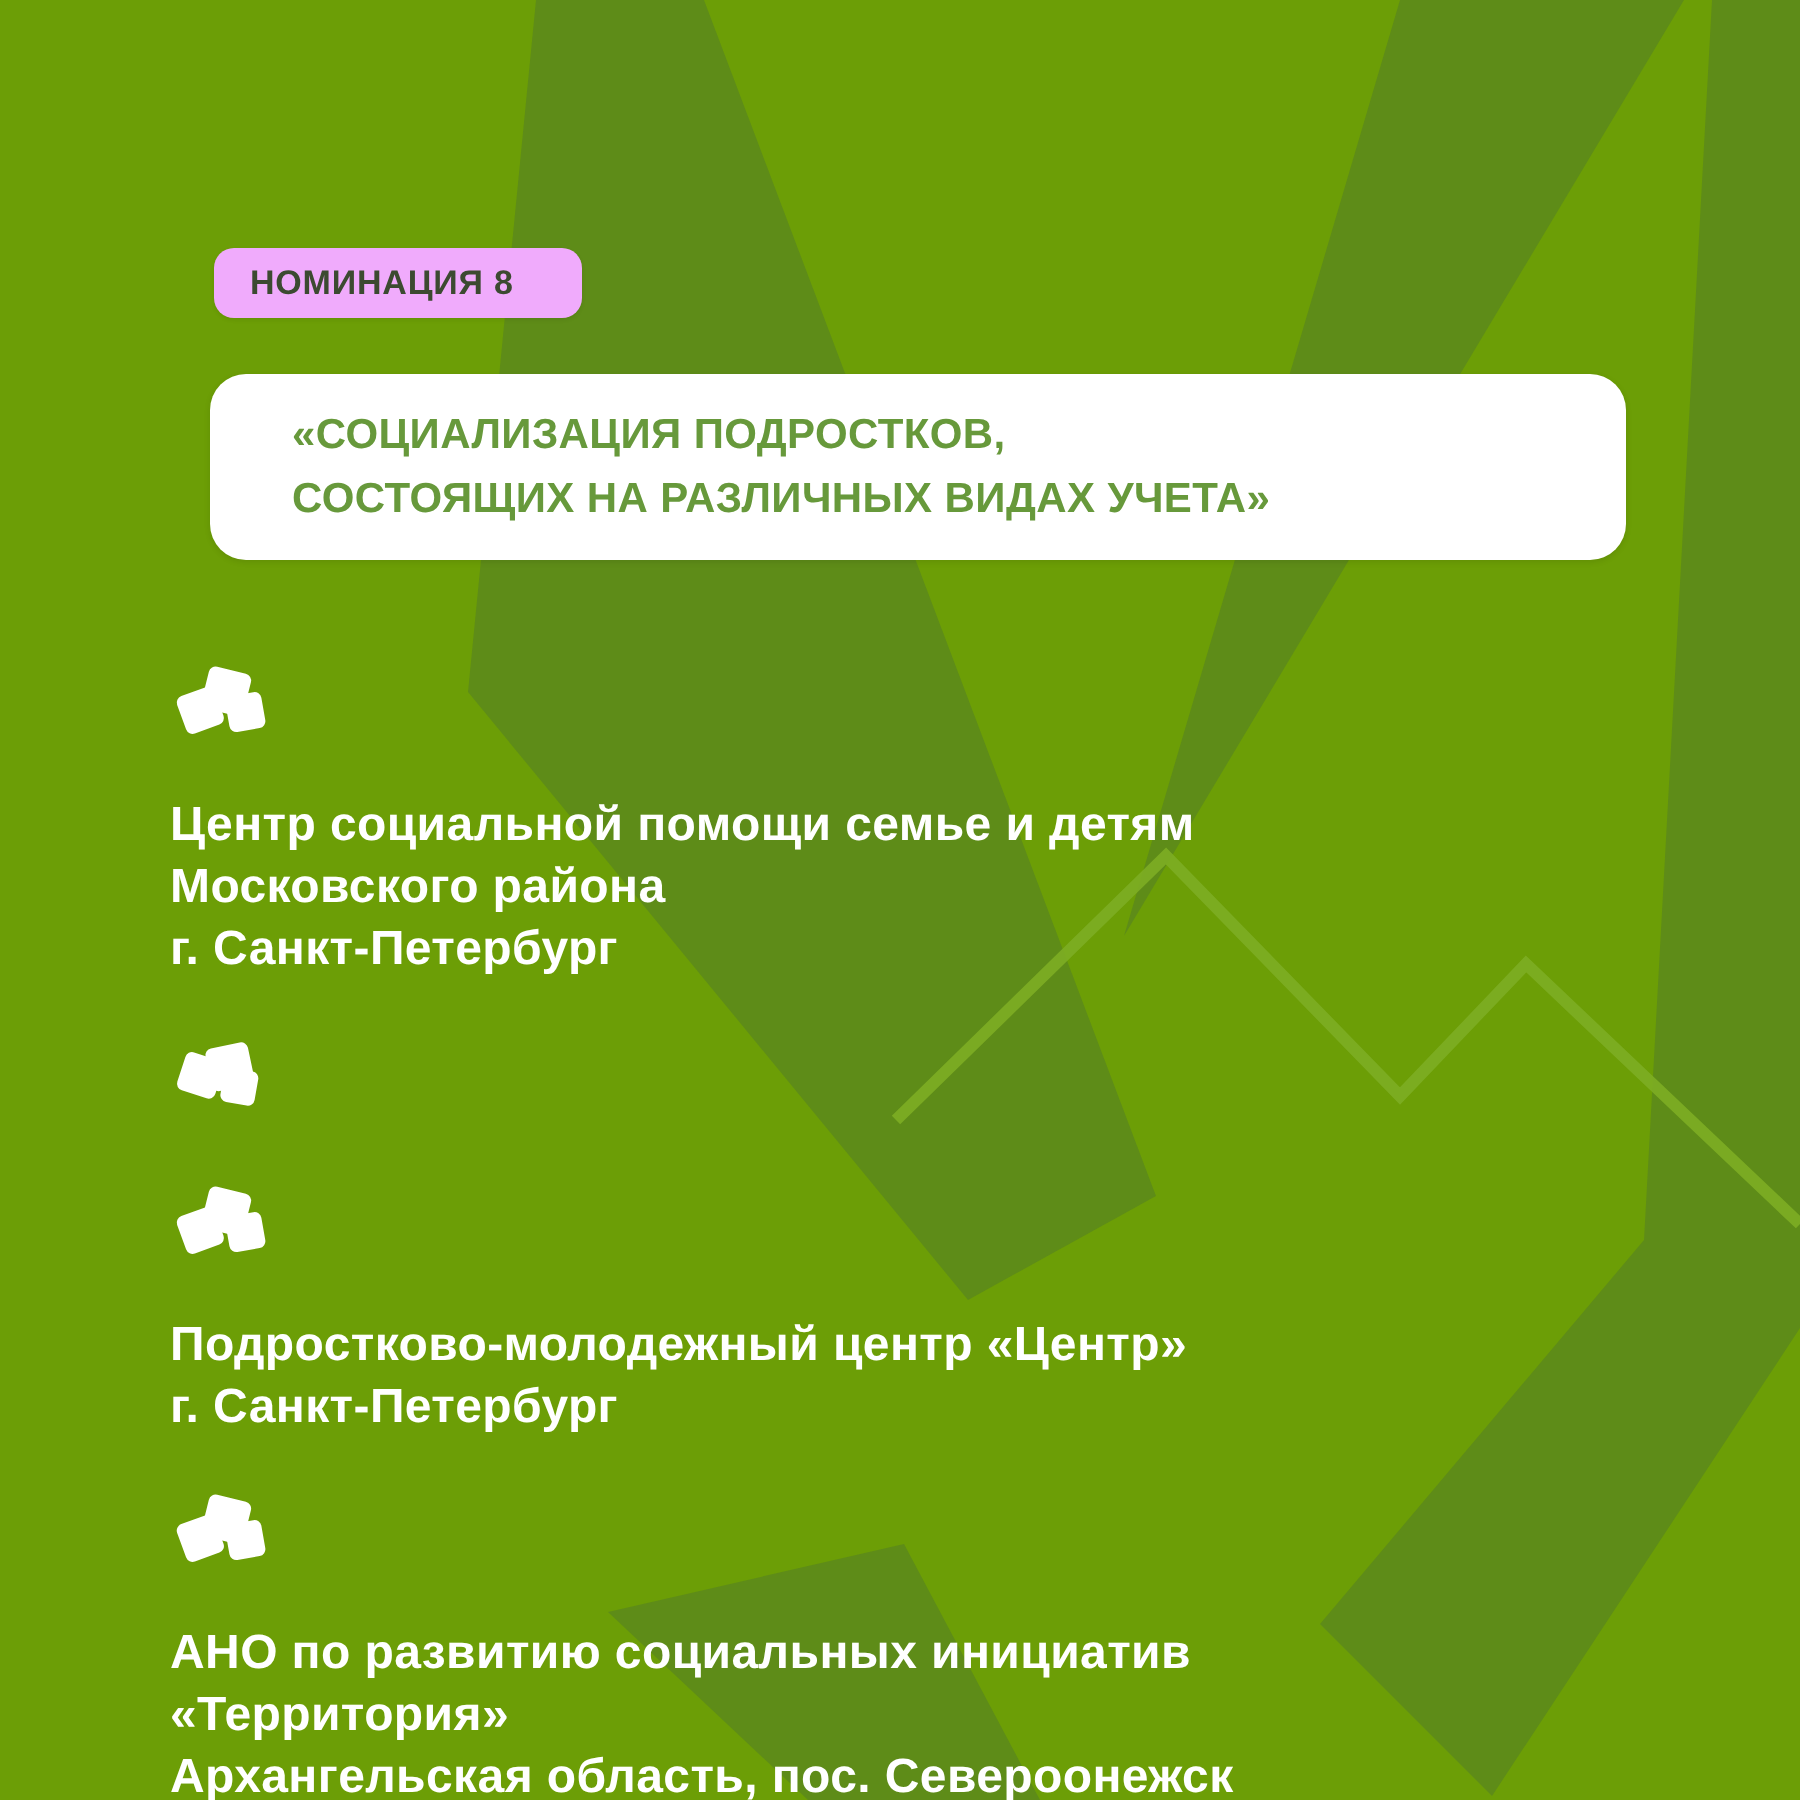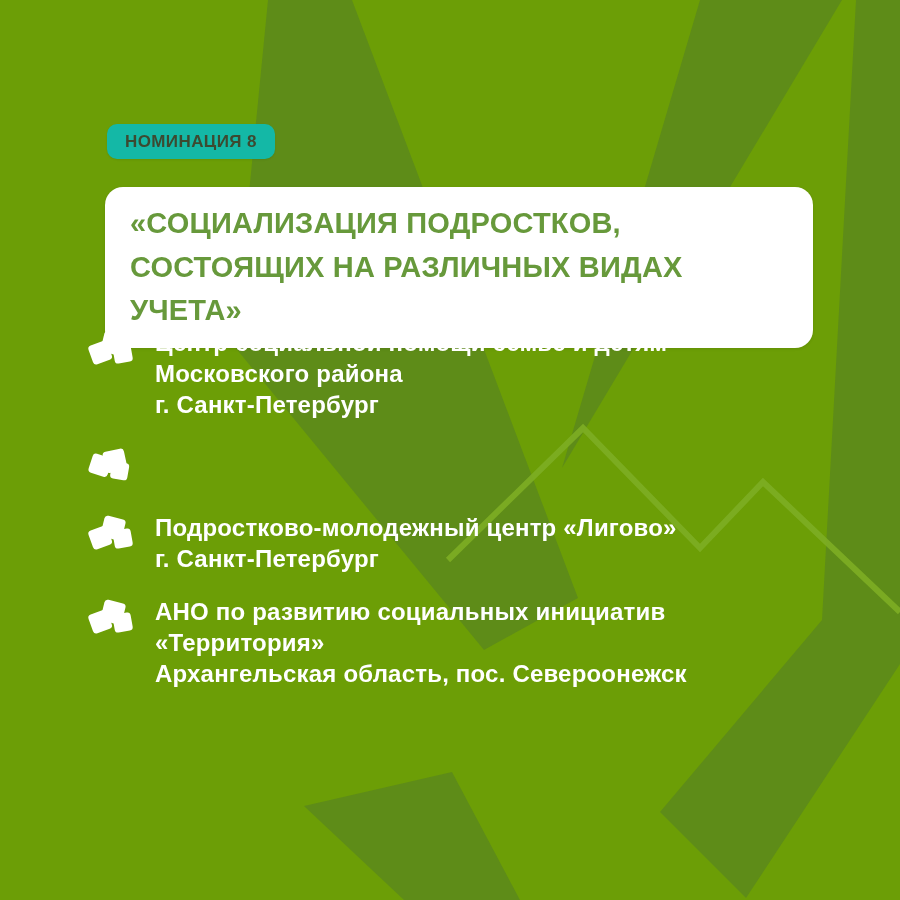--- a/index.html
+++ b/index.html
@@ -5,41 +5,41 @@
   html,body{margin:0;padding:0;background:#444;}
   .poster{
     position:relative;width:900px;height:900px;overflow:hidden;
     background:#6C9E06;
     font-family:"Liberation Sans",sans-serif;
   }
   .bg{position:absolute;inset:0;display:block;}
   .content{position:absolute;inset:0;}
   .badge{
     position:absolute;left:107px;top:124px;
-    background:#14b8a6;border-radius:10px;
-    padding:8px 18px 7px 18px;
+    background:#f0abfc;border-radius:10px;
+    padding:8px 34px 7px 18px;
     font-size:17px;font-weight:700;letter-spacing:.4px;
     color:#3C4A31;
     box-shadow:0 1px 2px rgba(0,0,0,.08);
   }
   .title-card{
     position:absolute;left:105px;top:187px;width:708px;box-sizing:border-box;
     background:#FFFFFF;border-radius:18px;
     padding:15px 25px;
     box-shadow:0 1px 3px rgba(0,0,0,.10);
   }
   .title-text{
-    font-size:29px;font-weight:700;line-height:1.5;letter-spacing:.2px;
-    color:#67993B;white-space:pre-line;
+    font-size:21px;font-weight:700;line-height:1.5;letter-spacing:.2px;
+    color:#67993B;white-space:pre-line;margin-left:16px;
   }
   .list{
     position:absolute;left:85px;top:327px;width:770px;
     display:flex;flex-direction:column;gap:22px;
   }
-  .item{display:flex;align-items:flex-start;gap:18px;}
+  .item{display:flex;align-items:flex-start;gap:18px;flex-direction:column;}
   .bullet{width:52px;height:47px;flex:0 0 52px;margin-top:0px;}
   .item-text{
     font-size:24px;font-weight:700;line-height:1.3;letter-spacing:.2px;
     color:#FFFFFF;white-space:pre-line;
   }
 </style>
 </head>
 <body>
 
 <div class="poster">
@@ -94,21 +94,21 @@
       </div>
 
       <div class="item">
         <svg class="bullet" viewBox="0 0 60 54" aria-hidden="true">
           <g fill="#FFFFFF">
             <rect x="6" y="18" width="23" height="23" rx="4" transform="rotate(-20 17.5 29.5)"></rect>
             <rect x="20" y="6" width="25" height="25" rx="4" transform="rotate(14 32.5 18.5)"></rect>
             <rect x="33" y="20" width="21" height="21" rx="4" transform="rotate(-10 43.5 30.5)"></rect>
           </g>
         </svg>
-        <div class="item-text">Подростково-молодежный центр «Лигово»
+        <div class="item-text">Подростково-молодежный центр «Центр»
 г. Санкт-Петербург</div>
       </div>
 
 
       <div class="item">
         <svg class="bullet" viewBox="0 0 60 54" aria-hidden="true">
           <g fill="#FFFFFF">
             <rect x="6" y="18" width="23" height="23" rx="4" transform="rotate(-20 17.5 29.5)"></rect>
             <rect x="20" y="6" width="25" height="25" rx="4" transform="rotate(14 32.5 18.5)"></rect>
             <rect x="33" y="20" width="21" height="21" rx="4" transform="rotate(-10 43.5 30.5)"></rect>

